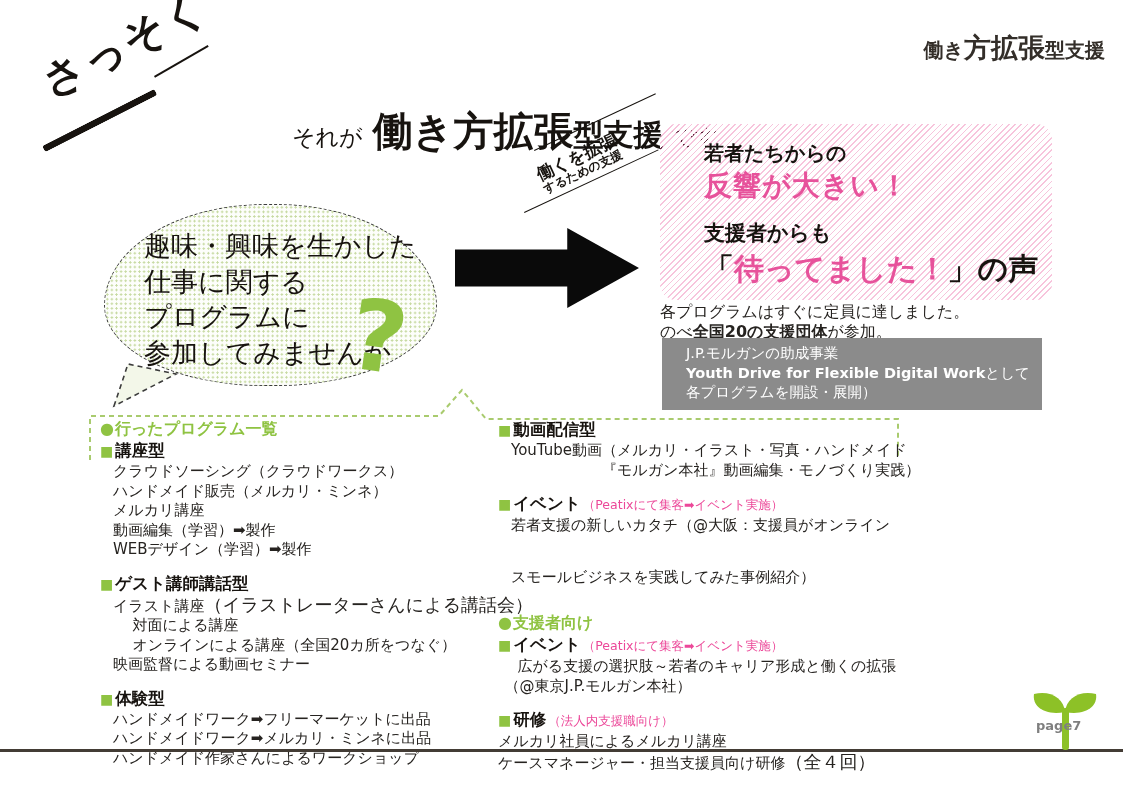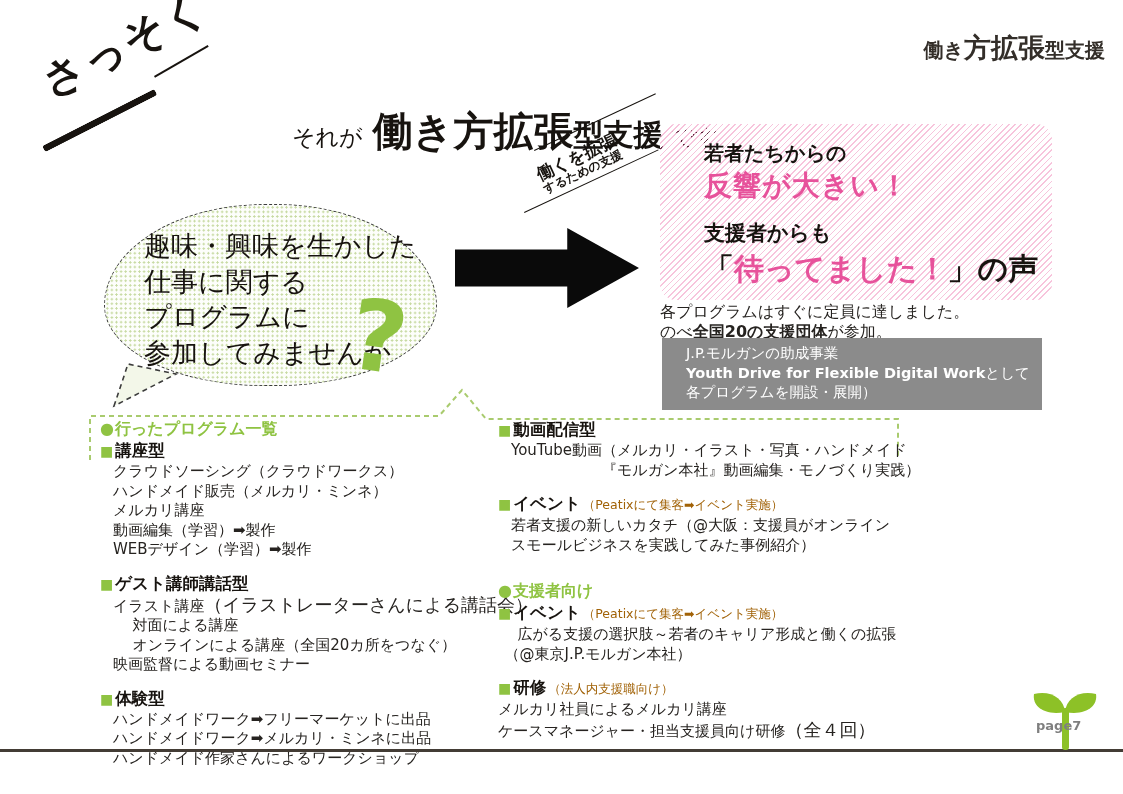--- a/index.html
+++ b/index.html
@@ -77,21 +77,21 @@
   .sep-svg { position:absolute; left:84px; top:378px; }
 
   
   .prog-col { position:absolute; top:419px; font-size:15px; color:#262320; }
   .prog-left { left:100px; width:398px; }
   .prog-right { left:498px; width:425px; }
   .prog-title { font-weight:bold; color:#8fc342; font-size:16px; line-height:20px; margin-bottom:1px; }
   .prog-title .marker-dot { margin-right:1px; }
   .prog-heading { font-weight:bold; font-size:16.5px; line-height:22px; color:#17130f; }
   .prog-heading .marker-sq { color:#8fc342; margin-right:2px; font-size:14px; }
-  .prog-heading .h-note { font-weight:normal; font-size:12.5px; color:#a16207; margin-left:2px; }
+  .prog-heading .h-note { font-weight:normal; font-size:12.5px; color:#ec4899; margin-left:2px; }
   .prog-item { line-height:19.5px; white-space:nowrap; }
   .prog-item .i-small { font-size:18px; }
   .prog-spacer { height:13px; }
   .prog-spacer.big { height:26px; }
 
   
   .footer-line { position:absolute; left:0; top:749px; width:1123px; height:3px; background:#433c35; }
   .sprout { position:absolute; left:1024px; top:686px; }
   .page-num { position:absolute; left:1036px; top:718px; font-size:13px; font-weight:bold; color:#7f7f7f; }
 </style>
@@ -186,21 +186,21 @@
       <div class="prog-item" style="padding-left: 13px;"><span>ハンドメイドワーク➡メルカリ・ミンネに出品</span></div>
       <div class="prog-item" style="padding-left: 13px;"><span>ハンドメイド作家さんによるワークショップ</span></div>
     </div>
   <div id="prog-right" class="prog-col prog-right">
       <div class="prog-heading"><span class="marker-sq">■</span><span>動画配信型</span></div>
       <div class="prog-item" style="padding-left: 13px;"><span>YouTube動画（メルカリ・イラスト・写真・ハンドメイド</span></div>
       <div class="prog-item" style="padding-left: 104px;"><span>『モルガン本社』動画編集・モノづくり実践）</span></div>
       <div class="prog-spacer"></div>
       <div class="prog-heading"><span class="marker-sq">■</span><span>イベント</span><span class="h-note">（Peatixにて集客➡イベント実施）</span></div>
       <div class="prog-item" style="padding-left: 13px;"><span>若者支援の新しいカタチ（@大阪：支援員がオンライン</span></div>
-      <div class="prog-item" style="padding-left: 13px;"><span>スモールビジネスを実践してみた事例紹介）</span></div>
+      <div class="prog-item" style="padding-left: 13px; margin-top: 32px;"><span>スモールビジネスを実践してみた事例紹介）</span></div>
       <div class="prog-spacer big"></div>
       <div class="prog-title"><span class="marker-dot">●</span><span>支援者向け</span></div>
       <div class="prog-heading"><span class="marker-sq">■</span><span>イベント</span><span class="h-note">（Peatixにて集客➡イベント実施）</span></div>
       <div class="prog-item" style="padding-left: 19.5px;"><span>広がる支援の選択肢～若者のキャリア形成と働くの拡張</span></div>
       <div class="prog-item" style="padding-left: 6.5px;"><span>（@東京J.P.モルガン本社）</span></div>
       <div class="prog-spacer"></div>
       <div class="prog-heading"><span class="marker-sq">■</span><span>研修</span><span class="h-note">（法人内支援職向け）</span></div>
       <div class="prog-item" style="padding-left: 0px;"><span>メルカリ社員によるメルカリ講座</span></div>
       <div class="prog-item" style="padding-left: 0px;"><span>ケースマネージャー・担当支援員向け研修</span><span class="i-small">（全４回）</span></div>
     </div>

